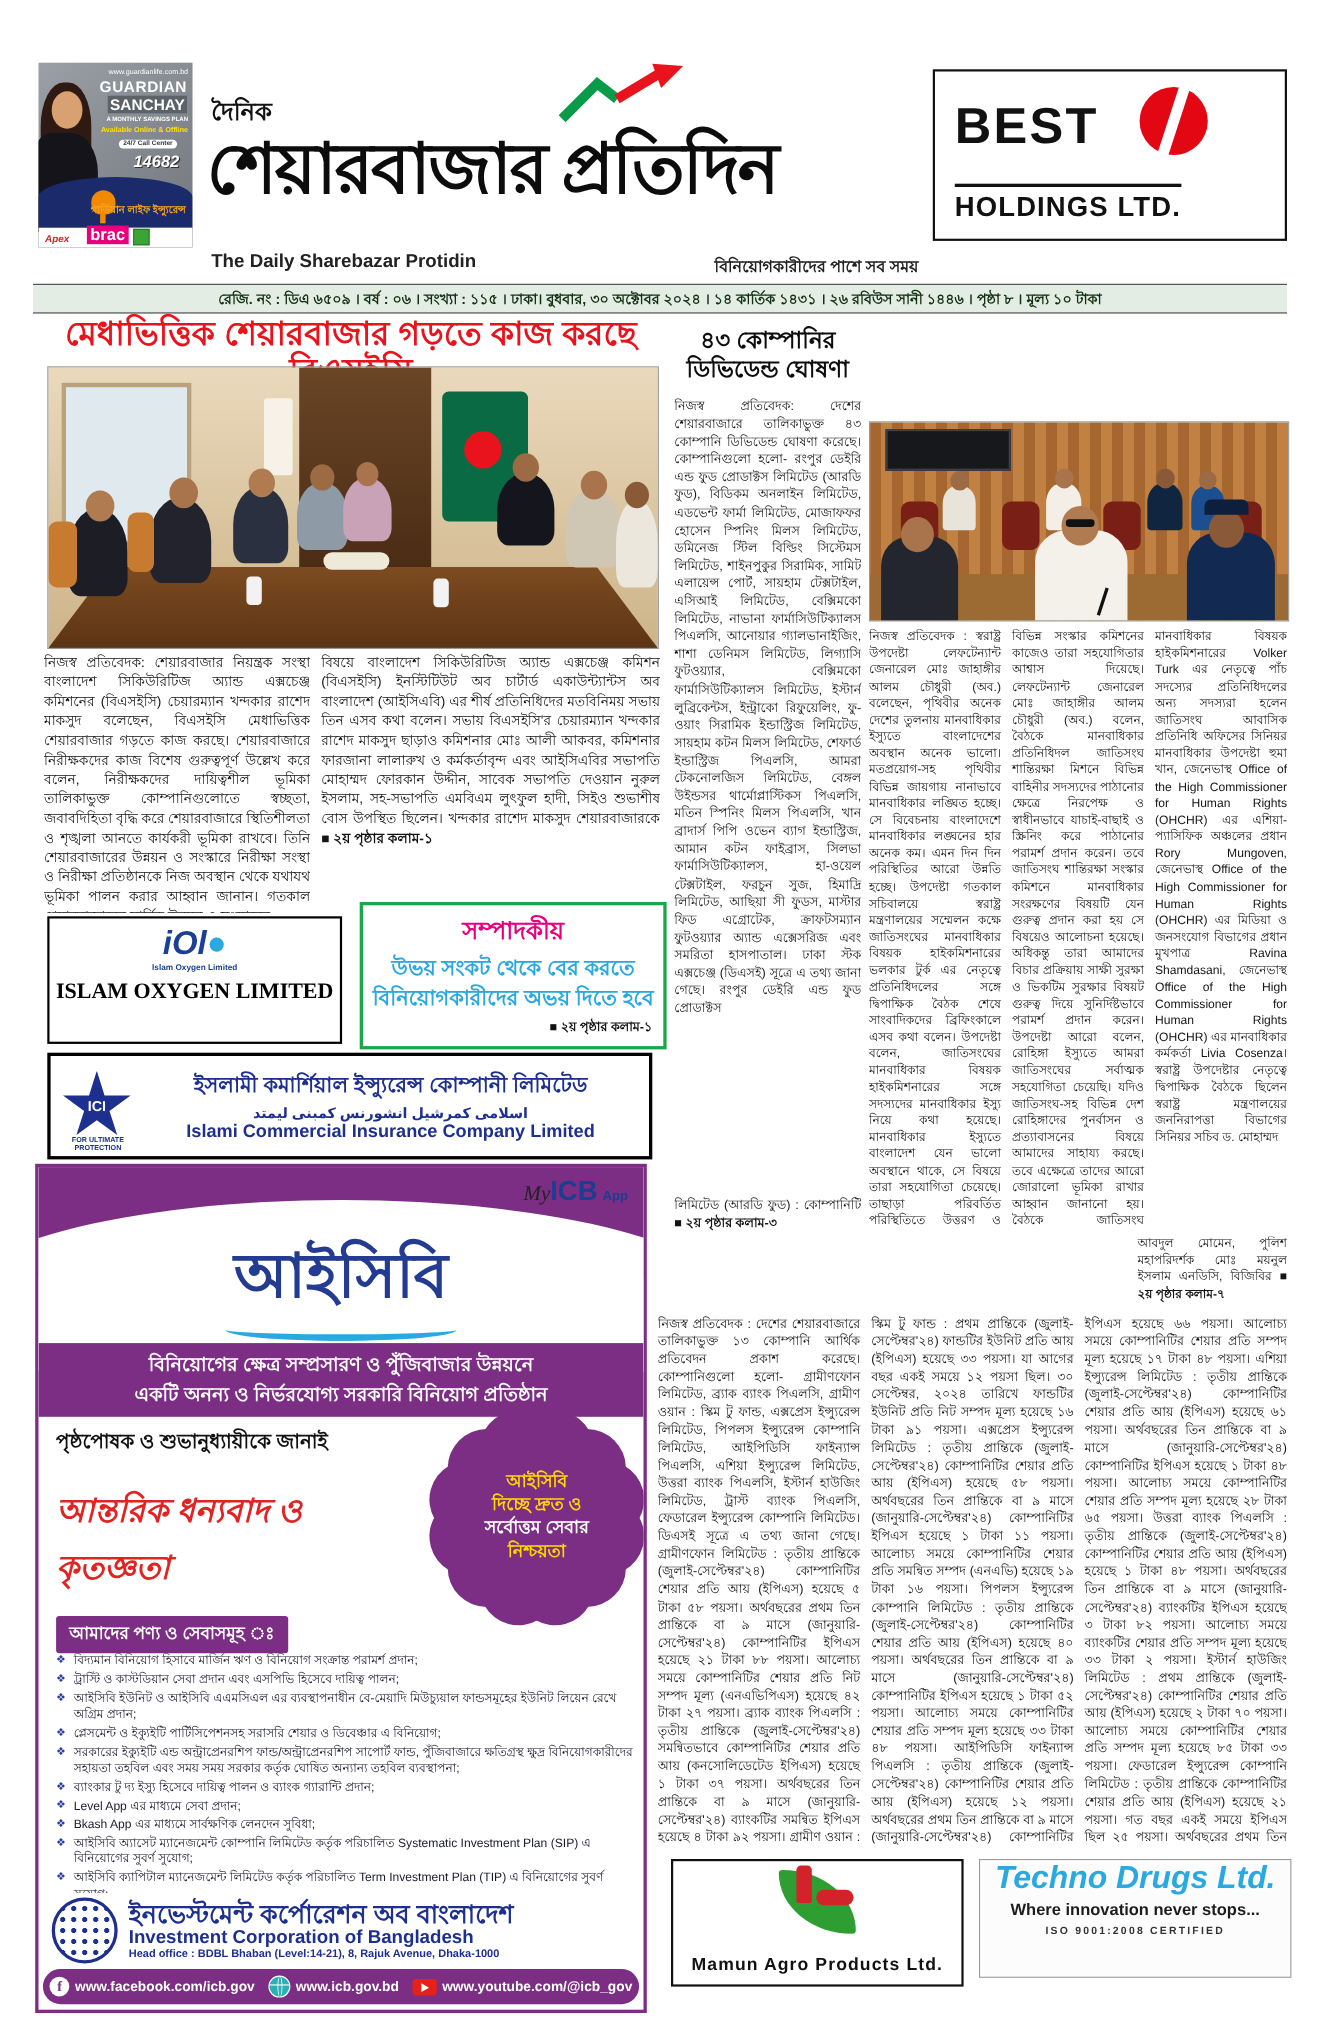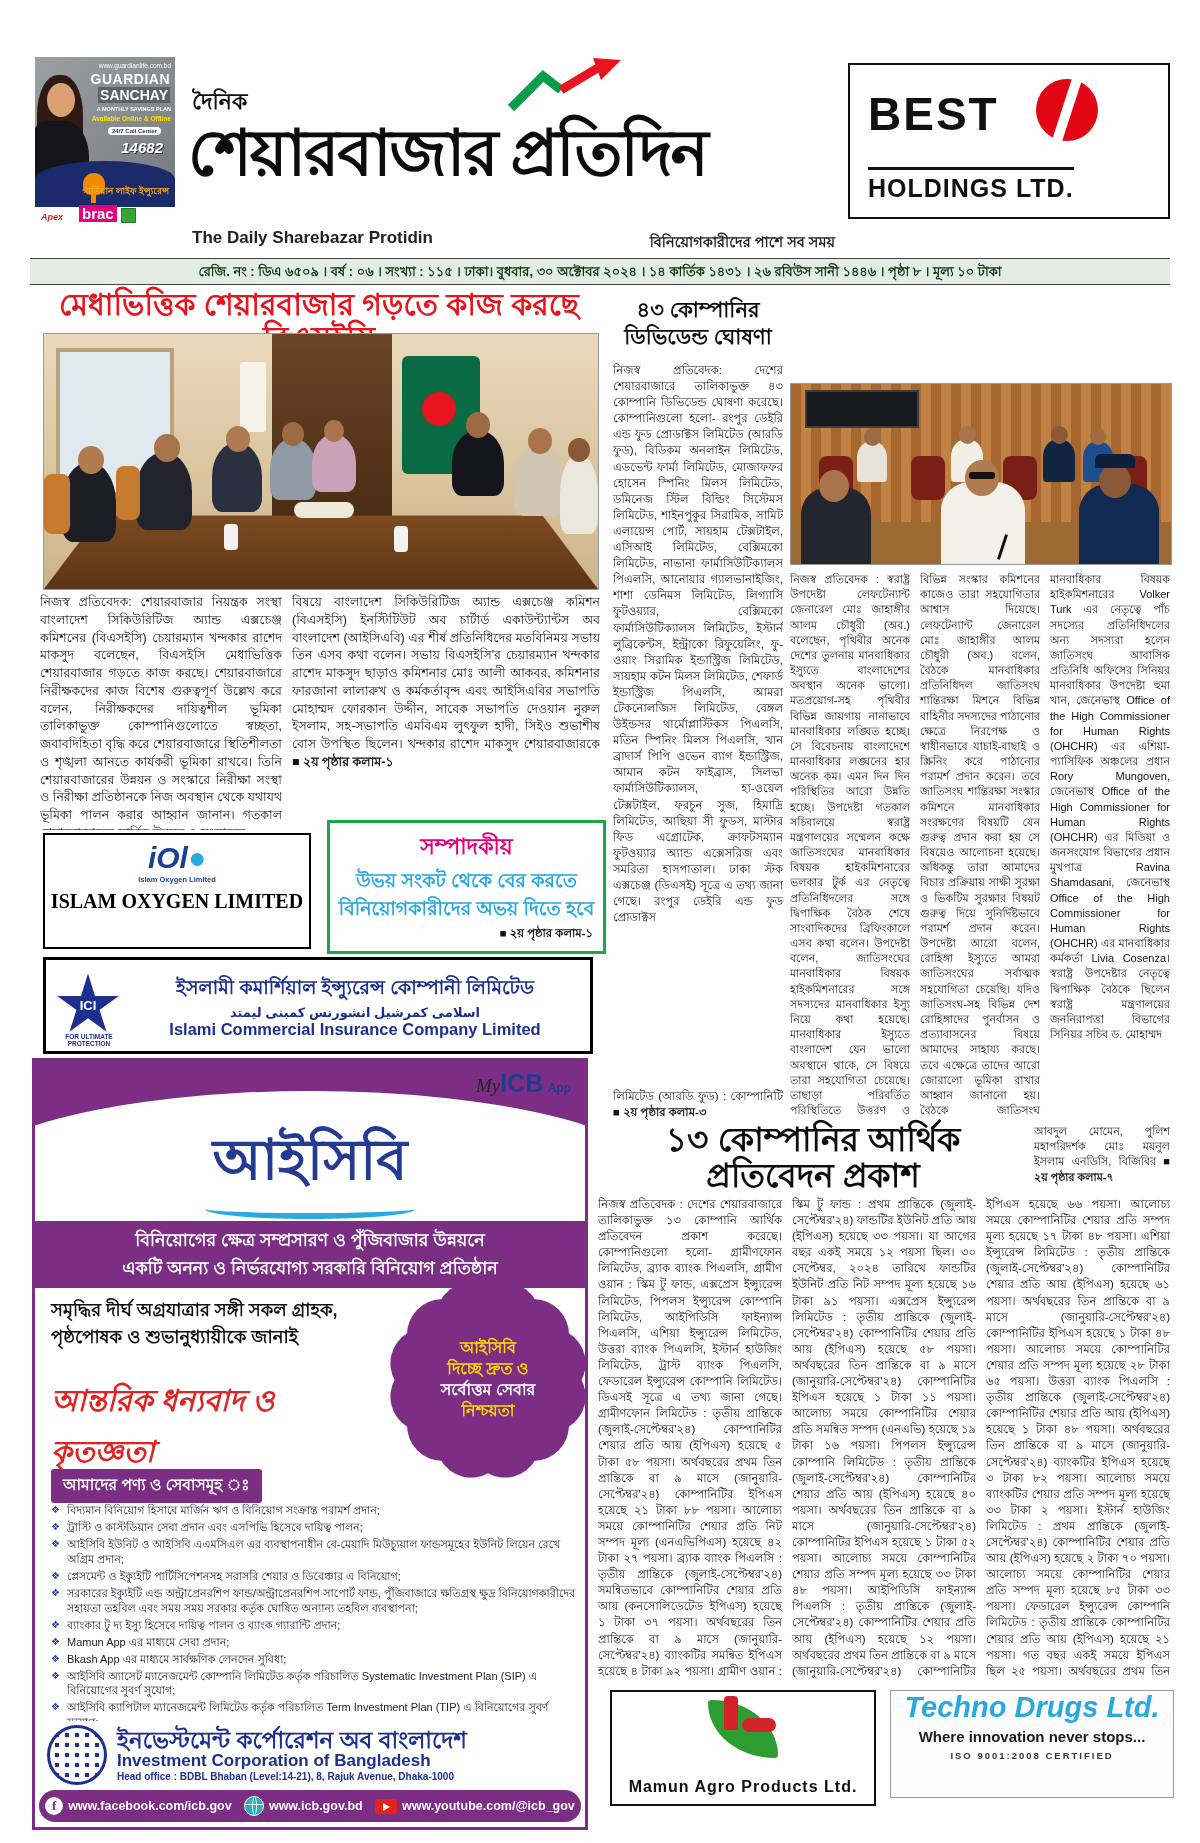--- a/index.html
+++ b/index.html
@@ -253,41 +253,39 @@
     <div class="abs" style="left:150px;top:98px;width:84px;height:82px;background:#f4f1ea;border-radius:35% 35% 0 0"></div>
     <div class="abs" style="left:174px;top:76px;width:34px;height:36px;background:#b07b50;border-radius:50%"></div>
     <div class="abs" style="left:178px;top:88px;width:26px;height:7px;background:#111;border-radius:3px"></div>
     <div class="abs" style="left:288px;top:100px;width:80px;height:80px;background:#122a52;border-radius:35% 35% 0 0"></div>
     <div class="abs" style="left:308px;top:80px;width:32px;height:34px;background:#8a5a38;border-radius:50%"></div>
     <div class="abs" style="left:304px;top:70px;width:40px;height:14px;background:#0d1f3c;border-radius:6px 6px 0 0"></div>
     <div class="abs" style="left:210px;top:150px;width:3px;height:26px;background:#111;transform:rotate(18deg)"></div>
   </div>
   <div class="abs jtext cols3" style="left:790px;top:572px;width:380px;height:548px;font-size:11px;line-height:1.38">নিজস্ব প্রতিবেদক : স্বরাষ্ট্র উপদেষ্টা লেফটেন্যান্ট জেনারেল মোঃ জাহাঙ্গীর আলম চৌধুরী (অব.) বলেছেন, পৃথিবীর অনেক দেশের তুলনায় মানবাধিকার ইস্যুতে বাংলাদেশের অবস্থান অনেক ভালো। মতপ্রয়োগ-সহ পৃথিবীর বিভিন্ন জায়গায় নানাভাবে মানবাধিকার লঙ্ঘিত হচ্ছে। সে বিবেচনায় বাংলাদেশে মানবাধিকার লঙ্ঘনের হার অনেক কম। এমন দিন দিন পরিস্থিতির আরো উন্নতি হচ্ছে। উপদেষ্টা গতকাল সচিবালয়ে স্বরাষ্ট্র মন্ত্রণালয়ের সম্মেলন কক্ষে জাতিসংঘের মানবাধিকার বিষয়ক হাইকমিশনারের ভলকার টুর্ক এর নেতৃত্বে প্রতিনিধিদলের সঙ্গে দ্বিপাক্ষিক বৈঠক শেষে সাংবাদিকদের ব্রিফিংকালে এসব কথা বলেন। উপদেষ্টা বলেন, জাতিসংঘের মানবাধিকার বিষয়ক হাইকমিশনারের সঙ্গে সদস্যদের মানবাধিকার ইস্যু নিয়ে কথা হয়েছে। মানবাধিকার ইস্যুতে বাংলাদেশ যেন ভালো অবস্থানে থাকে, সে বিষয়ে তারা সহযোগিতা চেয়েছে। তাছাড়া পরিবর্তিত পরিস্থিতিতে উত্তরণ ও বিভিন্ন সংস্কার কমিশনের কাজেও তারা সহযোগিতার আশ্বাস দিয়েছে। লেফটেন্যান্ট জেনারেল মোঃ জাহাঙ্গীর আলম চৌধুরী (অব.) বলেন, বৈঠকে মানবাধিকার প্রতিনিধিদল জাতিসংঘ শান্তিরক্ষা মিশনে বিভিন্ন বাহিনীর সদস্যদের পাঠানোর ক্ষেত্রে নিরপেক্ষ ও স্বাধীনভাবে যাচাই-বাছাই ও স্ক্রিনিং করে পাঠানোর পরামর্শ প্রদান করেন। তবে জাতিসংঘ শান্তিরক্ষা সংস্কার কমিশনে মানবাধিকার সংরক্ষণের বিষয়টি যেন গুরুত্ব প্রদান করা হয় সে বিষয়েও আলোচনা হয়েছে। অধিকন্তু তারা আমাদের বিচার প্রক্রিয়ায় সাক্ষী সুরক্ষা ও ভিকটিম সুরক্ষার বিষয়ট গুরুত্ব দিয়ে সুনির্দিষ্টভাবে পরামর্শ প্রদান করেন। উপদেষ্টা আরো বলেন, রোহিঙ্গা ইস্যুতে আমরা জাতিসংঘের সর্বাত্মক সহযোগিতা চেয়েছি। যদিও জাতিসংঘ-সহ বিভিন্ন দেশ রোহিঙ্গাদের পুনর্বাসন ও প্রত্যাবাসনের বিষয়ে আমাদের সাহায্য করছে। তবে এক্ষেত্রে তাদের আরো জোরালো ভূমিকা রাখার আহ্বান জানানো হয়। বৈঠকে জাতিসংঘ মানবাধিকার বিষয়ক হাইকমিশনারের Volker Turk এর নেতৃত্বে পাঁচ সদস্যের প্রতিনিধিদলের অন্য সদস্যরা হলেন জাতিসংঘ আবাসিক প্রতিনিধি অফিসের সিনিয়র মানবাধিকার উপদেষ্টা হুমা খান, জেনেভাস্থ Office of the High Commissioner for Human Rights (OHCHR) এর এশিয়া-প্যাসিফিক অঞ্চলের প্রধান Rory Mungoven, জেনেভাস্থ Office of the High Commissioner for Human Rights (OHCHR) এর মিডিয়া ও জনসংযোগ বিভাগের প্রধান মুখপাত্র Ravina Shamdasani, জেনেভাস্থ Office of the High Commissioner for Human Rights (OHCHR) এর মানবাধিকার কর্মকর্তা Livia Cosenza। স্বরাষ্ট্র উপদেষ্টার নেতৃত্বে দ্বিপাক্ষিক বৈঠকে ছিলেন স্বরাষ্ট্র মন্ত্রণালয়ের জননিরাপত্তা বিভাগের সিনিয়র সচিব ড. মোহাম্মদ</div>
 
-  <div class="abs hl-fin">১৩ কোম্পানির আর্থিক প্রতিবেদন প্রকাশ</div>
   <div class="abs jtext" style="left:1034px;top:1124px;width:136px;height:64px;font-size:11px;line-height:1.38">
     <span>আবদুল মোমেন, পুলিশ মহাপরিদর্শক মোঃ ময়নুল ইসলাম এনডিসি, বিজিবির</span>
     <span class="jump">■ ২য় পৃষ্ঠার কলাম-৭</span>
   </div>
   <div class="abs jtext cols3" style="left:598px;top:1196px;width:572px;height:484px;font-size:11.5px;line-height:1.4">নিজস্ব প্রতিবেদক : দেশের শেয়ারবাজারে তালিকাভুক্ত ১৩ কোম্পানি আর্থিক প্রতিবেদন প্রকাশ করেছে। কোম্পানিগুলো হলো- গ্রামীণফোন লিমিটেড, ব্র্যাক ব্যাংক পিএলসি, গ্রামীণ ওয়ান : স্কিম টু ফান্ড, এক্সপ্রেস ইন্স্যুরেন্স লিমিটেড, পিপলস ইন্স্যুরেন্স কোম্পানি লিমিটেড, আইপিডিসি ফাইন্যান্স পিএলসি, এশিয়া ইন্স্যুরেন্স লিমিটেড, উত্তরা ব্যাংক পিএলসি, ইস্টার্ন হাউজিং লিমিটেড, ট্রাস্ট ব্যাংক পিএলসি, ফেডারেল ইন্স্যুরেন্স কোম্পানি লিমিটেড। ডিএসই সূত্রে এ তথ্য জানা গেছে। গ্রামীণফোন লিমিটেড : তৃতীয় প্রান্তিকে (জুলাই-সেপ্টেম্বর'২৪) কোম্পানিটির শেয়ার প্রতি আয় (ইপিএস) হয়েছে ৫ টাকা ৫৮ পয়সা। অর্থবছরের প্রথম তিন প্রান্তিকে বা ৯ মাসে (জানুয়ারি-সেপ্টেম্বর'২৪) কোম্পানিটির ইপিএস হয়েছে ২১ টাকা ৮৮ পয়সা। আলোচ্য সময়ে কোম্পানিটির শেয়ার প্রতি নিট সম্পদ মূল্য (এনএভিপিএস) হয়েছে ৪২ টাকা ২৭ পয়সা। ব্র্যাক ব্যাংক পিএলসি : তৃতীয় প্রান্তিকে (জুলাই-সেপ্টেম্বর'২৪) সমন্বিতভাবে কোম্পানিটির শেয়ার প্রতি আয় (কনসোলিডেটেড ইপিএস) হয়েছে ১ টাকা ৩৭ পয়সা। অর্থবছরের তিন প্রান্তিকে বা ৯ মাসে (জানুয়ারি-সেপ্টেম্বর'২৪) ব্যাংকটির সমন্বিত ইপিএস হয়েছে ৪ টাকা ৯২ পয়সা। গ্রামীণ ওয়ান : স্কিম টু ফান্ড : প্রথম প্রান্তিকে (জুলাই-সেপ্টেম্বর'২৪) ফান্ডটির ইউনিট প্রতি আয় (ইপিএস) হয়েছে ৩৩ পয়সা। যা আগের বছর একই সময়ে ১২ পয়সা ছিল। ৩০ সেপ্টেম্বর, ২০২৪ তারিখে ফান্ডটির ইউনিট প্রতি নিট সম্পদ মূল্য হয়েছে ১৬ টাকা ৯১ পয়সা। এক্সপ্রেস ইন্স্যুরেন্স লিমিটেড : তৃতীয় প্রান্তিকে (জুলাই-সেপ্টেম্বর'২৪) কোম্পানিটির শেয়ার প্রতি আয় (ইপিএস) হয়েছে ৫৮ পয়সা। অর্থবছরের তিন প্রান্তিকে বা ৯ মাসে (জানুয়ারি-সেপ্টেম্বর'২৪) কোম্পানিটির ইপিএস হয়েছে ১ টাকা ১১ পয়সা। আলোচ্য সময়ে কোম্পানিটির শেয়ার প্রতি সমন্বিত সম্পদ (এনএভি) হয়েছে ১৯ টাকা ১৬ পয়সা। পিপলস ইন্স্যুরেন্স কোম্পানি লিমিটেড : তৃতীয় প্রান্তিকে (জুলাই-সেপ্টেম্বর'২৪) কোম্পানিটির শেয়ার প্রতি আয় (ইপিএস) হয়েছে ৪০ পয়সা। অর্থবছরের তিন প্রান্তিকে বা ৯ মাসে (জানুয়ারি-সেপ্টেম্বর'২৪) কোম্পানিটির ইপিএস হয়েছে ১ টাকা ৫২ পয়সা। আলোচ্য সময়ে কোম্পানিটির শেয়ার প্রতি সম্পদ মূল্য হয়েছে ৩৩ টাকা ৪৮ পয়সা। আইপিডিসি ফাইন্যান্স পিএলসি : তৃতীয় প্রান্তিকে (জুলাই-সেপ্টেম্বর'২৪) কোম্পানিটির শেয়ার প্রতি আয় (ইপিএস) হয়েছে ১২ পয়সা। অর্থবছরের প্রথম তিন প্রান্তিকে বা ৯ মাসে (জানুয়ারি-সেপ্টেম্বর'২৪) কোম্পানিটির ইপিএস হয়েছে ৬৬ পয়সা। আলোচ্য সময়ে কোম্পানিটির শেয়ার প্রতি সম্পদ মূল্য হয়েছে ১৭ টাকা ৪৮ পয়সা। এশিয়া ইন্স্যুরেন্স লিমিটেড : তৃতীয় প্রান্তিকে (জুলাই-সেপ্টেম্বর'২৪) কোম্পানিটির শেয়ার প্রতি আয় (ইপিএস) হয়েছে ৬১ পয়সা। অর্থবছরের তিন প্রান্তিকে বা ৯ মাসে (জানুয়ারি-সেপ্টেম্বর'২৪) কোম্পানিটির ইপিএস হয়েছে ১ টাকা ৪৮ পয়সা। আলোচ্য সময়ে কোম্পানিটির শেয়ার প্রতি সম্পদ মূল্য হয়েছে ২৮ টাকা ৬৫ পয়সা। উত্তরা ব্যাংক পিএলসি : তৃতীয় প্রান্তিকে (জুলাই-সেপ্টেম্বর'২৪) কোম্পানিটির শেয়ার প্রতি আয় (ইপিএস) হয়েছে ১ টাকা ৪৮ পয়সা। অর্থবছরের তিন প্রান্তিকে বা ৯ মাসে (জানুয়ারি-সেপ্টেম্বর'২৪) ব্যাংকটির ইপিএস হয়েছে ৩ টাকা ৮২ পয়সা। আলোচ্য সময়ে ব্যাংকটির শেয়ার প্রতি সম্পদ মূল্য হয়েছে ৩৩ টাকা ২ পয়সা। ইস্টার্ন হাউজিং লিমিটেড : প্রথম প্রান্তিকে (জুলাই-সেপ্টেম্বর'২৪) কোম্পানিটির শেয়ার প্রতি আয় (ইপিএস) হয়েছে ২ টাকা ৭০ পয়সা। আলোচ্য সময়ে কোম্পানিটির শেয়ার প্রতি সম্পদ মূল্য হয়েছে ৮৫ টাকা ৩৩ পয়সা। ফেডারেল ইন্স্যুরেন্স কোম্পানি লিমিটেড : তৃতীয় প্রান্তিকে কোম্পানিটির শেয়ার প্রতি আয় (ইপিএস) হয়েছে ২১ পয়সা। গত বছর একই সময়ে ইপিএস ছিল ২৫ পয়সা। অর্থবছরের প্রথম তিন প্রান্তিকে বা ৯ মাসে (জানুয়ারি-সেপ্টেম্বর'২৪) ■ ২য় পৃষ্ঠার কলাম-৭</div>
 
   <div class="abs icb">
     <div class="swoosh"></div>
     <div class="swoosh-w"></div>
     <div class="myicb">
       <span class="my">My</span><span class="i">ICB</span> <span class="a">App</span>
     </div>
     <div class="big">আইসিবি</div>
     <div class="wave"></div>
     <div class="band">
       <div>বিনিয়োগের ক্ষেত্র সম্প্রসারণ ও পুঁজিবাজার উন্নয়নে</div>
       <div>একটি অনন্য ও নির্ভরযোগ্য সরকারি বিনিয়োগ প্রতিষ্ঠান</div>
     </div>
     <div class="thank">
-      <div class="t">সমৃদ্ধির দীর্ঘ অগ্রযাত্রার সঙ্গী সকল গ্রাহক,</div>
       <div class="t">পৃষ্ঠপোষক ও শুভানুধ্যায়ীকে জানাই</div>
       <div class="scr">আন্তরিক ধন্যবাদ ও কৃতজ্ঞতা</div>
     </div>
     <div class="burst">
       <div class="s"></div>
       <div class="s s2"></div>
       <div class="s s3"></div>
       <div class="tx">
         <div class="y">আইসিবি</div>
         <div class="y">দিচ্ছে দ্রুত ও</div>
@@ -297,21 +295,21 @@
     </div>
     <div class="plabel">আমাদের পণ্য ও সেবাসমূহ ঃ</div>
     <div class="svc">
       <ul>
         <li>বিদ্যমান বিনিয়োগ হিসাবে মার্জিন ঋণ ও বিনিয়োগ সংক্রান্ত পরামর্শ প্রদান;</li>
         <li>ট্রাস্টি ও কাস্টডিয়ান সেবা প্রদান এবং এসপিভি হিসেবে দায়িত্ব পালন;</li>
         <li>আইসিবি ইউনিট ও আইসিবি এএমসিএল এর ব্যবস্থাপনাধীন বে-মেয়াদি মিউচ্যুয়াল ফান্ডসমূহের ইউনিট লিয়েন রেখে অগ্রিম প্রদান;</li>
         <li>প্লেসমেন্ট ও ইক্যুইটি পার্টিসিপেশনসহ সরাসরি শেয়ার ও ডিবেঞ্চার এ বিনিয়োগ;</li>
         <li>সরকারের ইক্যুইটি এন্ড অন্ট্রাপ্রেনরশিপ ফান্ড/অন্ট্রাপ্রেনরশিপ সাপোর্ট ফান্ড, পুঁজিবাজারে ক্ষতিগ্রস্থ ক্ষুদ্র বিনিয়োগকারীদের সহায়তা তহবিল এবং সময় সময় সরকার কর্তৃক ঘোষিত অন্যান্য তহবিল ব্যবস্থাপনা;</li>
         <li>ব্যাংকার টু দ্য ইস্যু হিসেবে দায়িত্ব পালন ও ব্যাংক গ্যারান্টি প্রদান;</li>
-        <li>Mamun App এর মাধ্যমে সেবা প্রদান;</li>
+        <li>Level App এর মাধ্যমে সেবা প্রদান;</li>
         <li>Bkash App এর মাধ্যমে সার্বক্ষণিক লেনদেন সুবিধা;</li>
         <li>আইসিবি অ্যাসেট ম্যানেজমেন্ট কোম্পানি লিমিটেড কর্তৃক পরিচালিত Systematic Investment Plan (SIP) এ বিনিয়োগের সুবর্ণ সুযোগ;</li>
         <li>আইসিবি ক্যাপিটাল ম্যানেজমেন্ট লিমিটেড কর্তৃক পরিচালিত Term Investment Plan (TIP) এ বিনিয়োগের সুবর্ণ সুযোগ;</li>
 
       </ul>
     </div>
     <div class="foot">
       <div class="flogo"></div>
       <div>
         <div class="fb1">ইনভেস্টমেন্ট কর্পোরেশন অব বাংলাদেশ</div>

